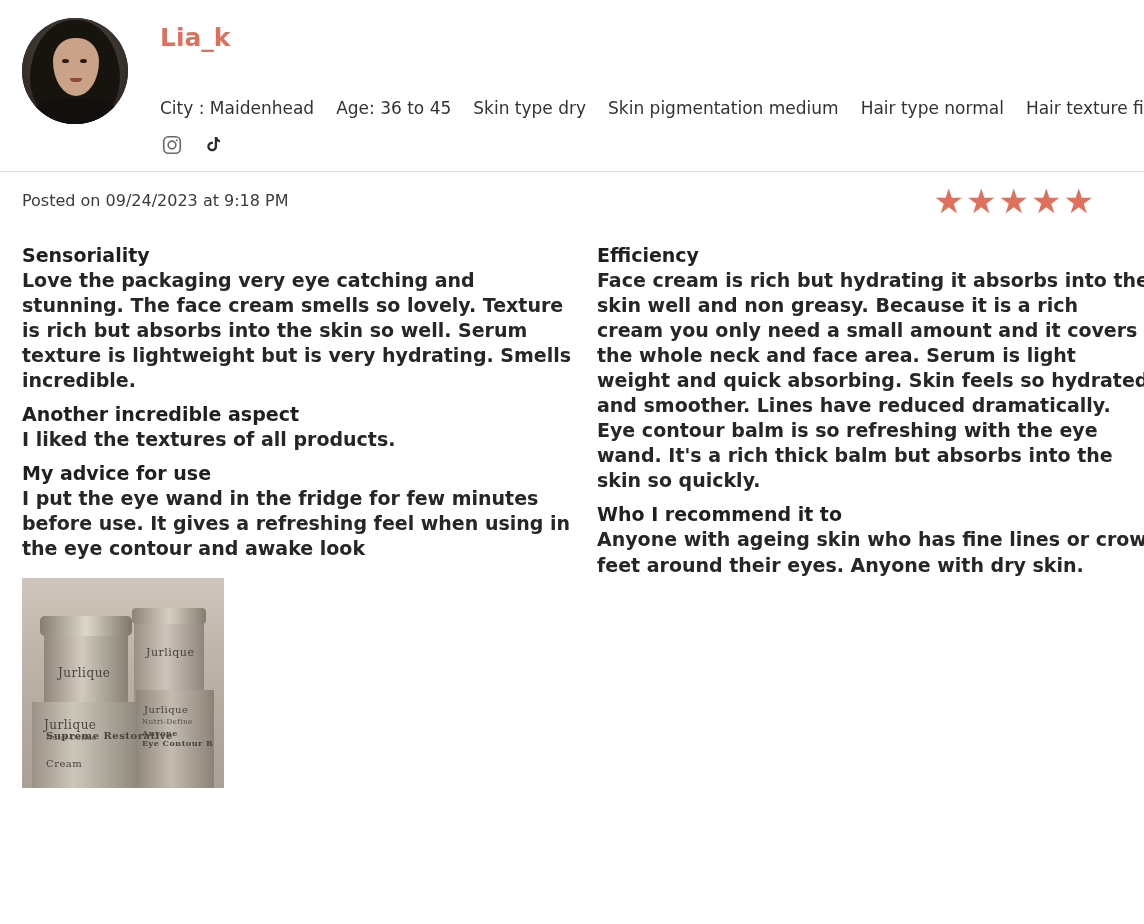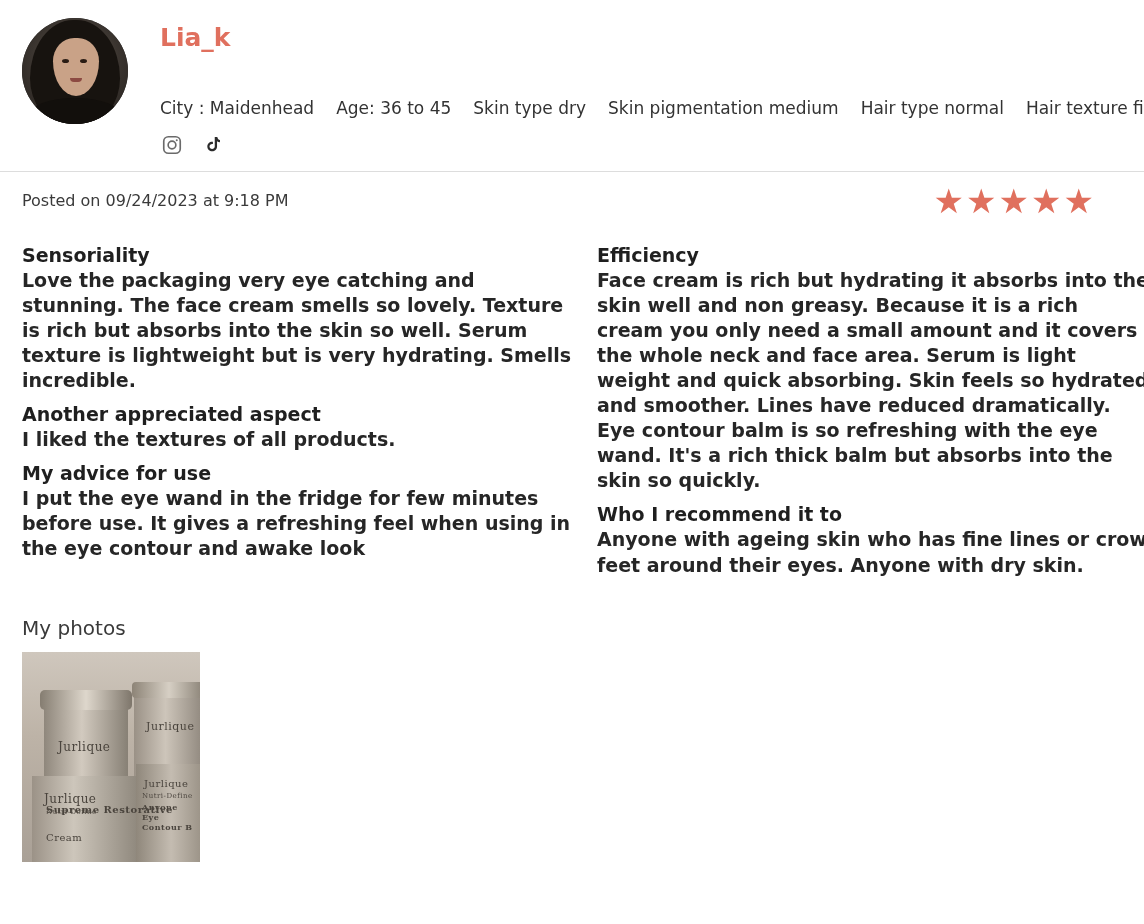--- a/index.html
+++ b/index.html
@@ -190,21 +190,21 @@
     font-weight: bold;
   }
 
   .photos-title {
     font-size: 20px;
     color: #3a3a3a;
     margin: 38px 0 12px 22px;
   }
   .photo {
     margin-left: 22px;
-    width: 178px;
+    width: 202px;
     height: 210px;
     overflow: hidden;
     position: relative;
     background: #fef9c3;
     cursor: pointer;
   }
   
   .photo .ph-bg {
     position: absolute; inset: 0;
     background: linear-gradient(180deg, #cfc7bd 0%, #bdb3a7 40%, #a9a096 100%);
@@ -309,40 +309,39 @@
         <span class="star">★</span>
         <span class="star">★</span>
       </div>
     </div>
 
     <div class="columns">
       <div class="col left">
         <div class="sec-title first">Sensoriality</div>
         <p class="sec-text">Love the packaging very eye catching and stunning. The face cream smells so lovely. Texture is rich but absorbs into the skin so well. Serum texture is lightweight but is very hydrating. Smells incredible.</p>
 
-        <div class="sec-title">Another appreciated aspect</div>
+        <div class="sec-title">Another incredible aspect</div>
         <p class="sec-text">I liked the textures of all products.</p>
 
         <div class="sec-title">My advice for use</div>
         <p class="sec-text">I put the eye wand in the fridge for few minutes before use. It gives a refreshing feel when using in the eye contour and awake look</p>
       </div>
 
       <div class="col-spacer"></div>
 
       <div class="col right">
         <div class="sec-title first">Efficiency</div>
         <p class="sec-text">Face cream is rich but hydrating it absorbs into the skin well and non greasy. Because it is a rich cream you only need a small amount and it covers the whole neck and face area. Serum is light weight and quick absorbing. Skin feels so hydrated and smoother. Lines have reduced dramatically. Eye contour balm is so refreshing with the eye wand. It's a rich thick balm but absorbs into the skin so quickly.</p>
 
         <div class="sec-title">Who I recommend it to</div>
         <p class="sec-text">Anyone with ageing skin who has fine lines or crow feet around their eyes. Anyone with dry skin.</p>
       </div>
     </div>
   </div>
 
-  <div class="photos-title">My photos</div>
   <div class="photo">
     <div class="ph-bg"></div>
     <div class="jar-back"></div>
     <div class="jar-back-lid"></div>
     <div class="jar-front"></div>
     <div class="jar-front-lid"></div>
     <div class="box-back"></div>
     <div class="box-front"></div>
     <span class="lbl brand-b">Jurlique</span>
     <span class="lbl brand-a">Jurlique</span>

